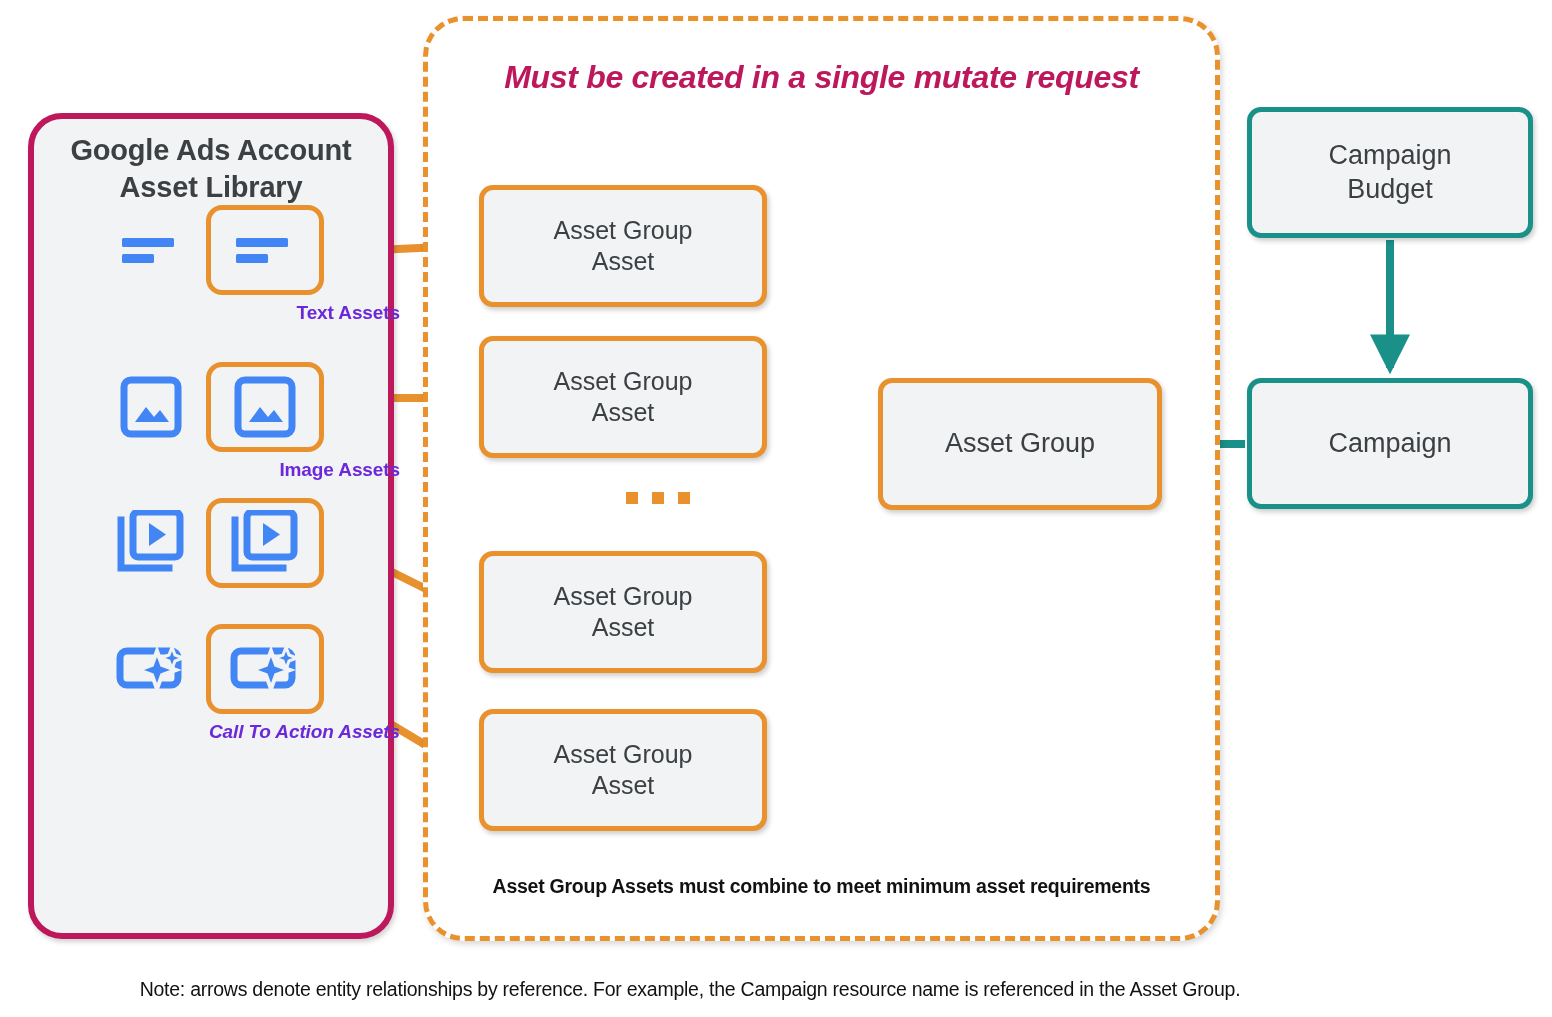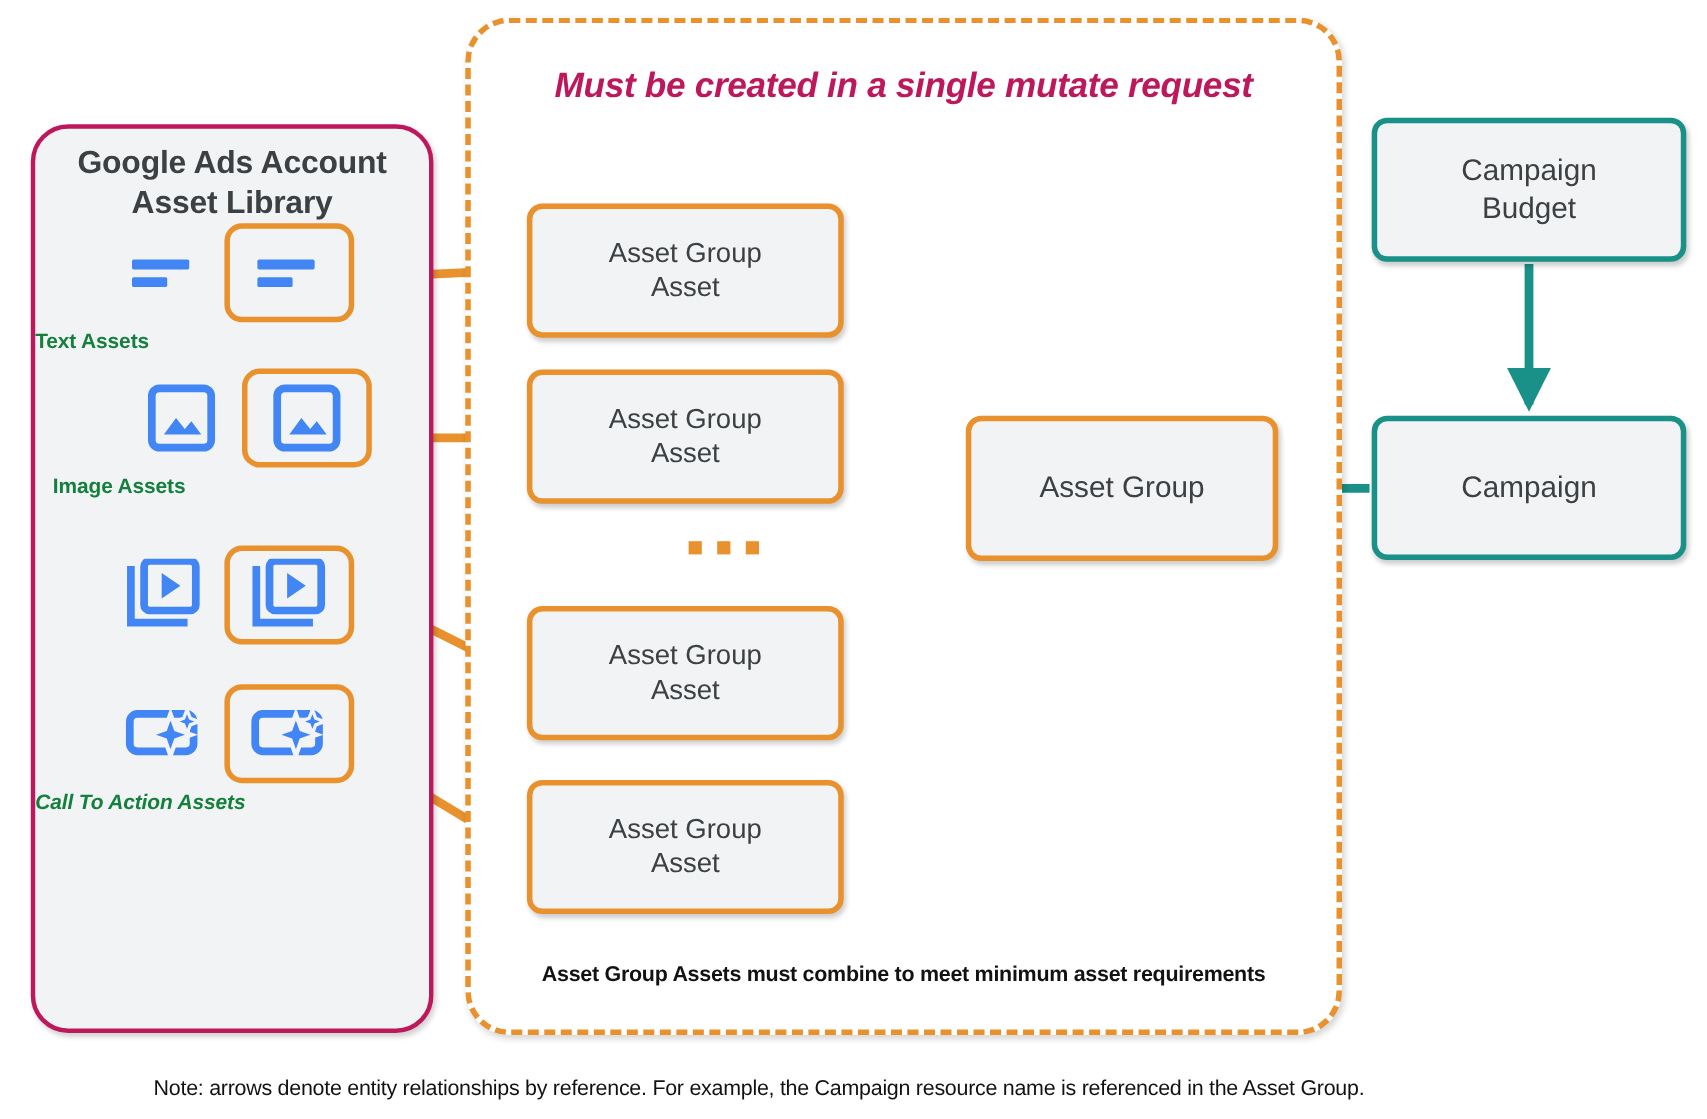--- a/index.html
+++ b/index.html
@@ -27,21 +27,21 @@
     pointer-events: none;
   }
   
   .library-panel {
     position: absolute;
     left: 28px;
     top: 113px;
     width: 366px;
     height: 826px;
     background: #f1f3f4;
-    border: 4px solid #be185d;
+    border: 6px solid #be185d;
     border-radius: 34px;
     box-sizing: border-box;
     box-shadow: 2px 3px 5px rgba(0,0,0,0.18);
   }
   .library-title {
     position: absolute;
     left: 0; right: 0;
     top: 13px;
     text-align: center;
     font-size: 29px;
@@ -71,24 +71,24 @@
     height: 82px;
     box-sizing: border-box;
   }
   .icon-boxed {
     border: 5px solid #e8912d;
     border-radius: 16px;
     width: 118px;
     height: 90px;
   }
   .asset-label {
-    text-align: left;
+    text-align: right;
     font-size: 19px;
     font-weight: bold;
-    color: #15803d;
+    color: #6d28d9;
     margin-top: 6px;
     white-space: pre;
     letter-spacing: -0.1px;
   }
   
   .mutate-box {
     position: absolute;
     left: 423px;
     top: 16px;
     width: 797px;
@@ -287,21 +287,21 @@
         <span class="icon-boxed">
           <svg width="62" height="44" viewBox="0 0 62 44">
             <rect x="2" y="10" width="52" height="9" rx="1.5" fill="#4285F4"></rect>
             <rect x="2" y="26" width="32" height="9" rx="1.5" fill="#4285F4"></rect>
           </svg>
         </span>
       </div>
       <div class="asset-label">Text Assets</div>
     </div>
 
-    <div class="asset-row" style="top:217px;padding-left:16px;">
+    <div class="asset-row" style="top:242px;">
       <div class="asset-icons">
         <span class="icon-plain">
           <svg width="62" height="62" viewBox="0 0 62 62">
             <rect x="4" y="4" width="54" height="54" rx="7" fill="none" stroke="#4285F4" stroke-width="7"></rect>
             <path d="M15 46 L26 31 L34 41 L40 34 L49 46 Z" fill="#4285F4"></path>
           </svg>
         </span>
         <span class="icon-boxed">
           <svg width="62" height="62" viewBox="0 0 62 62">
             <rect x="4" y="4" width="54" height="54" rx="7" fill="none" stroke="#4285F4" stroke-width="7"></rect>

